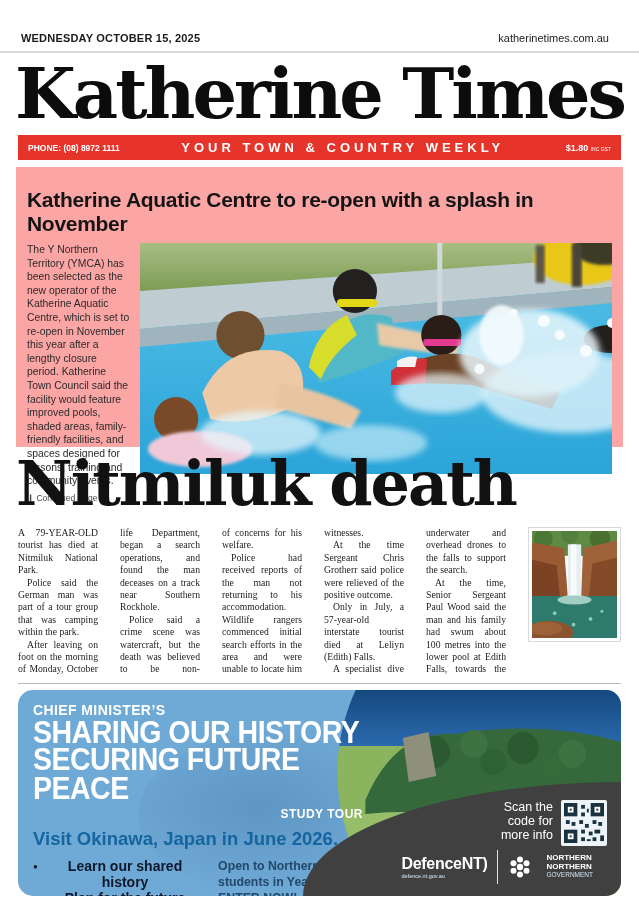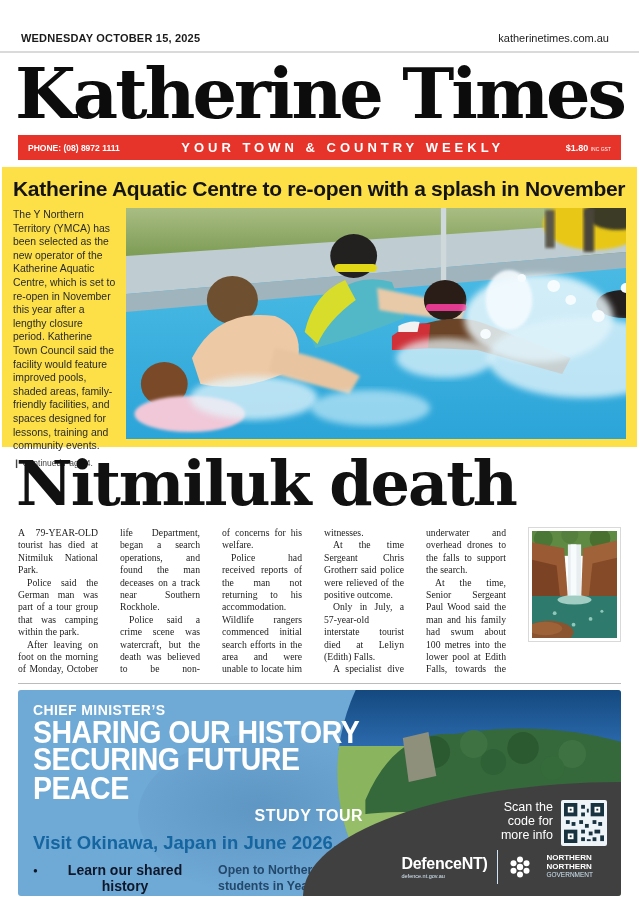--- a/index.html
+++ b/index.html
@@ -10,52 +10,52 @@
   .topbar .date { font-size:11px; font-weight:bold; color:#1a1a1a; letter-spacing:.2px; }
   .topbar .site { font-size:11px; color:#222; }
   .masthead { text-align:center; font-family:"DejaVu Serif", serif; font-weight:bold;
               font-size:70px; line-height:82px; color:#0c0c0c; letter-spacing:-3px; }
   .banner { margin:0 18px; height:25px; background:#e6342b; color:#fff;
             display:flex; align-items:center; justify-content:space-between; padding:0 10px; }
   .banner .phone { font-size:8.5px; font-weight:bold; }
   .banner .tagline { font-size:13px; font-weight:bold; letter-spacing:4px; }
   .banner .price { font-size:9px; font-weight:bold; }
   .banner .price small { font-size:5px; font-weight:normal; }
-  .panel { margin:7px 2px 0; background:#fde047; padding:10px 11px 10px; height:280px; }
+  .panel { margin:7px 16px 0; background:#fca5a5; padding:21px 11px 10px; height:280px; }
   .panel h2 { font-size:21px; font-weight:bold; color:#141414; letter-spacing:-.3px; margin-bottom:7px; }
   .panel .row { display:flex; gap:9px; }
   .panel .story { width:104px; flex:none; font-size:10.4px; line-height:13.6px; color:#2a2a2a; }
   .panel .continued { font-size:8.5px; color:#444; margin-top:4px; }
   .poolphoto { flex:1; height:231px; }
   .poolphoto svg { width:100%; height:100%; display:block; }
   h1.mainhead { margin:4px 16px 0; font-family:"DejaVu Serif", serif; font-weight:bold;
                 font-size:62px; line-height:66px; letter-spacing:-2px; color:#111; }
   .cols { display:flex; gap:22px; margin:10px 18px 0; height:150px; overflow:hidden; }
   .cols .col { flex:1; font-family:"Liberation Serif", serif; font-size:9.7px;
                line-height:12.4px; color:#1c1c1c; text-align:justify; }
   .cols .col p { margin:0; }
   .cols .col p + p { text-indent:9px; }
   .sidephoto { flex:none; width:93px; align-self:flex-start; background:#fff;
                border:1px solid #d9d9d9; padding:3px; }
   .sidephoto svg { display:block; width:100%; height:107px; }
   .rule { margin:6px 18px 0; border-top:1px solid #bbb; }
   
   .ad { position:relative; margin:6px 18px 0; height:206px; background:#6fa9d5;
-        border-radius:3px; overflow:hidden; }
+        border-radius:15px; overflow:hidden; }
   .ad .watermark { position:absolute; left:120px; top:40px; width:300px; height:170px;
         background:radial-gradient(ellipse at 40% 45%, rgba(38,84,132,.22), rgba(38,84,132,0) 65%);
         border-radius:50%; }
   .ad-photo { position:absolute; top:0; right:0; width:49%; height:100%;
               clip-path:ellipse(105% 118% at 109% 40%); }
   .ad-photo svg { width:100%; height:100%; display:block; }
   .ad-left { position:relative; z-index:2; padding:12px 0 0 15px; width:56%; }
   .ad-kicker { color:#fff; font-weight:bold; font-size:14px; letter-spacing:.4px; }
   .ad-title { color:#fff; font-weight:bold; font-size:28.5px; line-height:27px;
               letter-spacing:-.5px; transform:scaleY(1.08); transform-origin:top left; width:345px; }
-  .ad-sub { color:#fff; font-weight:bold; font-size:16px; letter-spacing:.5px;
+  .ad-sub { color:#fff; font-weight:bold; font-size:12px; letter-spacing:.5px;
             width:330px; text-align:right; margin-top:8px; }
   .ad-visit { color:#1565a0; font-weight:bold; font-size:18.5px; margin-top:7px; }
   .ad-bottom { display:flex; gap:14px; margin-top:8px; width:106%; }
   .ad-bullets { width:218px; }
   .ad-bullets p { color:#0f172a; font-weight:bold; font-size:14px; line-height:16px;
                   padding-left:13px; position:relative;text-align:center; }
   .ad-bullets p::before { content:"\25CF"; position:absolute; left:0; font-size:8px; top:1px; }
   .ad-open { width:200px; color:#23486b; font-weight:bold; font-size:12.3px; line-height:16px; }
   .ad-open .enter { margin-top:0; }
   .scan-bubble { position:absolute; right:0; bottom:0; width:318px; height:114px; z-index:3;

